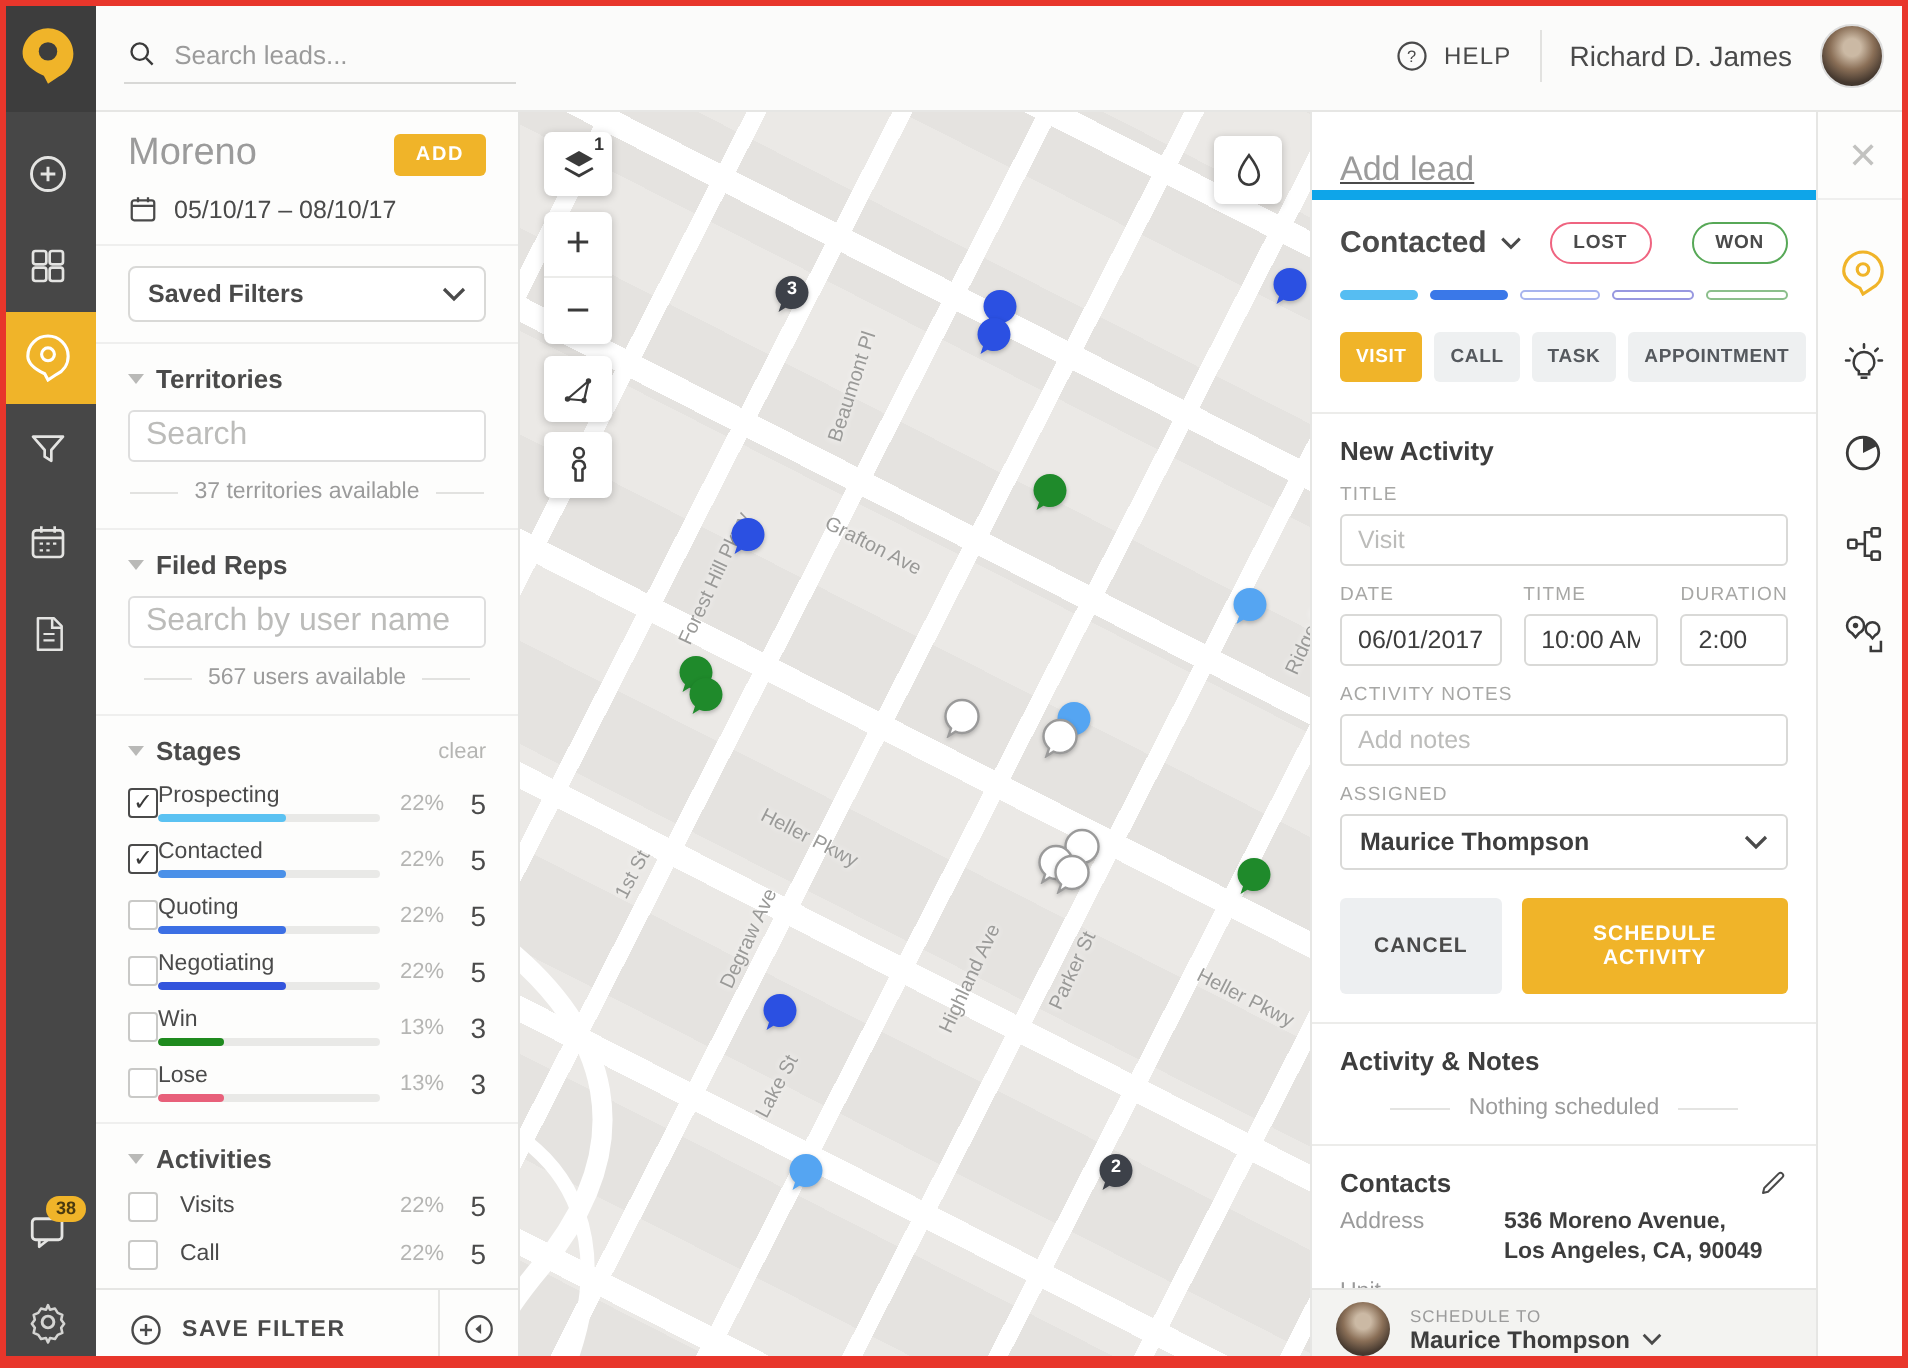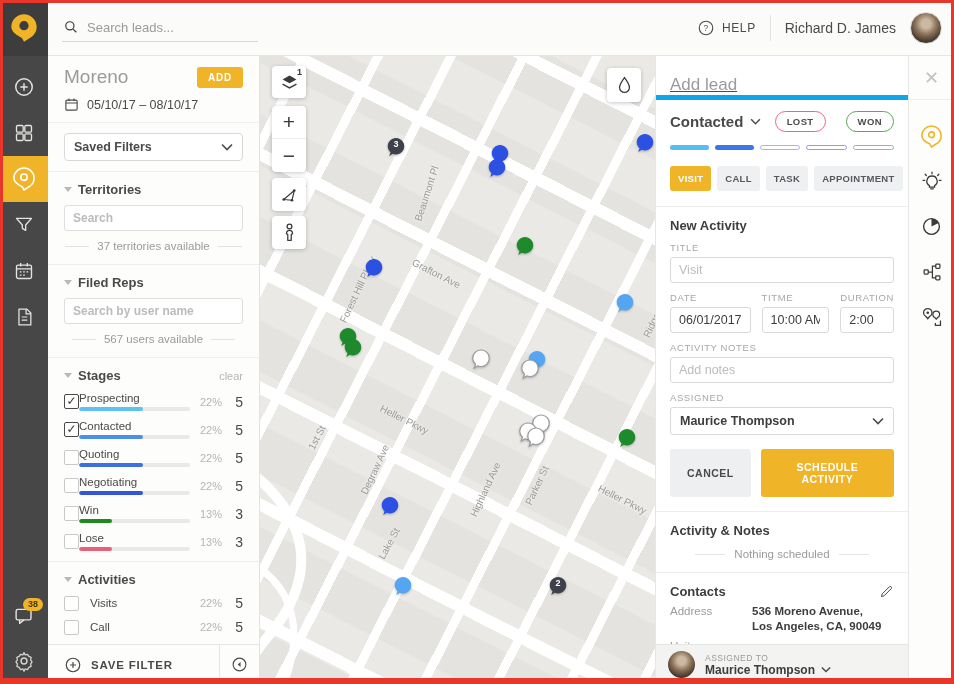--- a/index.html
+++ b/index.html
@@ -32,21 +32,21 @@
   .filters-panel { position:absolute; left:48px; top:56px; width:212px; bottom:0; background:#fdfdfc; border-right:1px solid #e3e3e1; z-index:20; font-size:12px; display:flex; flex-direction:column; }
   .fp-scroll { flex:1; overflow:hidden; }
   .fp-sec { padding:10px 16px; border-bottom:1px solid #efefee; }
   .fp-head-row { display:flex; align-items:center; justify-content:space-between; }
   .filters-title { font-size:19px; color:#9b9b9b; font-weight:400; }
   .add-btn { background:#f0b429; color:#fff; border:none; font-size:10px; font-weight:bold; letter-spacing:.8px; padding:5px 11px; border-radius:3px; cursor:pointer; }
   .date-row { display:flex; align-items:center; gap:8px; margin-top:9px; font-size:12.5px; color:#4a4a4a; cursor:pointer; }
   .select-box { margin-top:0; border:1px solid #d9d9d7; border-radius:4px; background:#fff; height:28px; display:flex; align-items:center; justify-content:space-between; padding:0 9px; font-size:12.5px; font-weight:bold; color:#4a4a4a; cursor:pointer; }
   .sec-title { font-size:13px; font-weight:bold; color:#4a4a4a; display:flex; align-items:center; gap:6px; }
   .caret { display:inline-block; width:0; height:0; border-left:4px solid transparent; border-right:4px solid transparent; border-top:5px solid #b9b9b7; }
-  .fp-input { width:100%; margin-top:8px; border:1px solid #dedede; border-radius:3px; height:26px; padding:0 8px; font-size:12px; color:#4a4a4a; background:#fff; font-family:"Liberation Sans", sans-serif;font-weight:bold; }
+  .fp-input { width:100%; margin-top:8px; border:1px solid #dedede; border-radius:3px; height:26px; padding:0 8px; font-size:16px; color:#4a4a4a; background:#fff; font-family:"Liberation Sans", sans-serif; }
   .fp-input::placeholder { color:#bcbcba; }
   .avail { margin-top:9px; margin-bottom:2px; display:flex; align-items:center; gap:8px; color:#9b9b9b; font-size:11.5px; justify-content:center; }
   .avail::before,.avail::after { content:""; flex:0 0 24px; height:1px; background:#e2e2e0; }
   .clear-link { font-size:11px; color:#b5b5b3; cursor:pointer; }
   .stage-row { display:flex; align-items:center; margin-top:9px; }
   .act-row { display:flex; align-items:center; margin-top:8px; }
   .checkbox { width:15px; height:15px; border:1.5px solid #c9c9c7; border-radius:2px; background:#fff; flex:0 0 15px; cursor:pointer; position:relative; }
   .checkbox.checked { border-color:#4a4a4a; }
   .checkbox.checked::after { content:"\2713"; position:absolute; left:1.5px; top:-1.5px; font-size:12px; color:#3a3a3a; }
   .stage-mid { flex:1; margin-right:6px; }
@@ -577,21 +577,21 @@
       <div class="c-row">
         <span class="c-label">Unit</span>
         <span class="c-val">(112) 681 4275</span>
       </div>
 
     </div>
 
     <div class="assigned-bar">
       <div class="ab-avatar"></div>
       <div>
-        <div class="ab-label">ASSIGNED TO</div>
+        <div class="ab-label">SCHEDULE TO</div>
         <div class="ab-name">
           <span>Maurice Thompson</span>
           <svg width="10" height="7" viewBox="0 0 12 8">
               <path d="M1 1.5l5 5 5-5" fill="none" stroke="#4a4a4a" stroke-width="1.7"></path>
             </svg>
         </div>
       </div>
     </div>
   </div>
 

